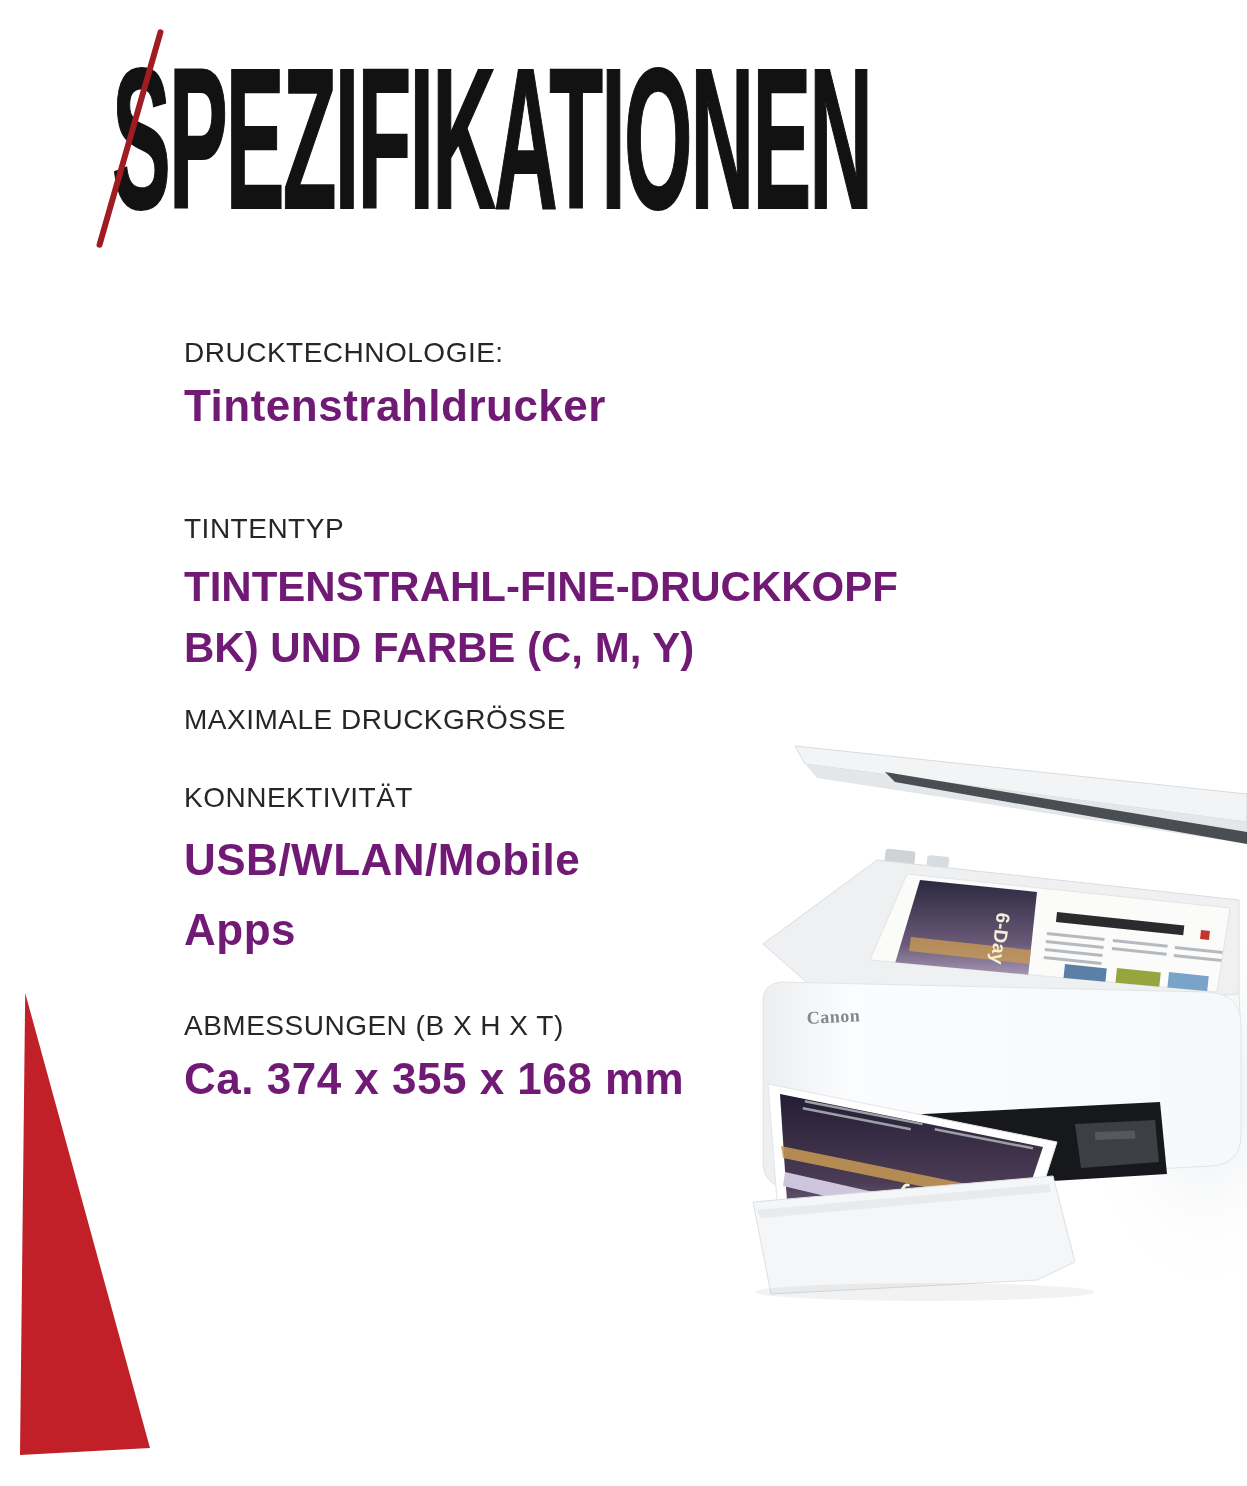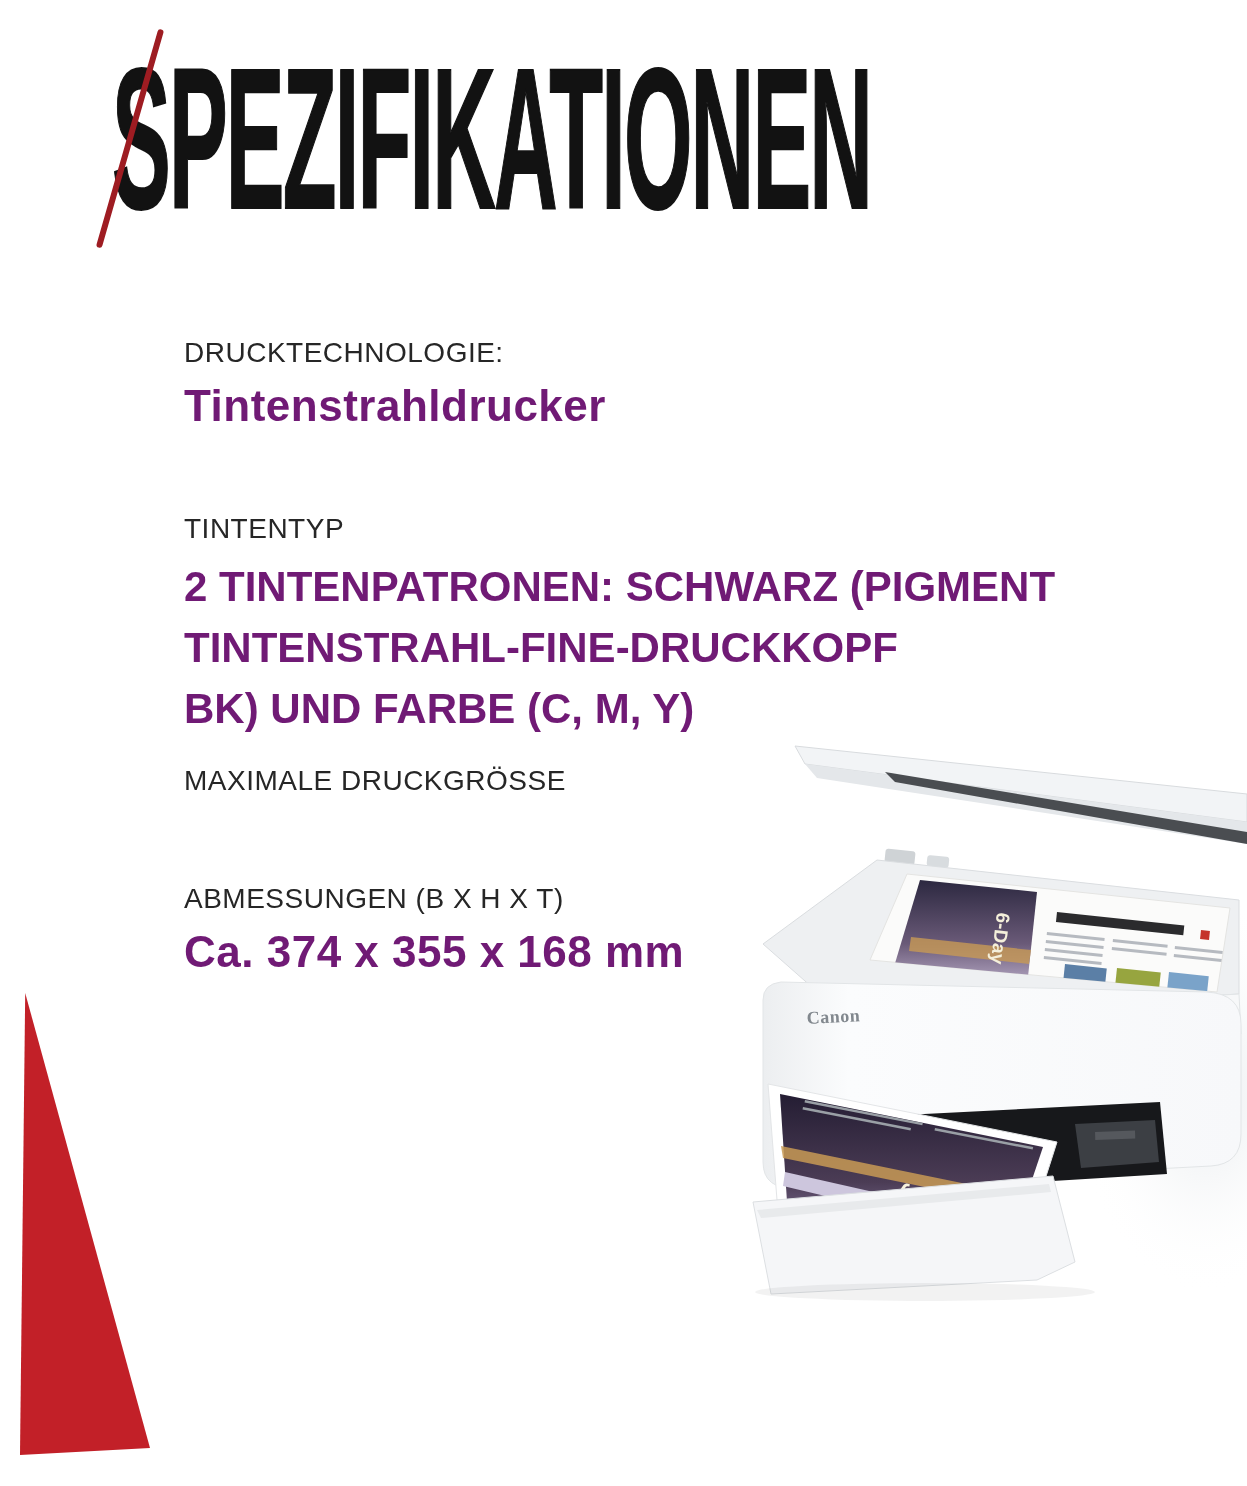--- a/index.html
+++ b/index.html
@@ -40,21 +40,21 @@
     color:#262626;margin-bottom:10px;font-weight:400;
   }
   .spec .value{
     font-weight:700;color:#701a75;white-space:nowrap;
   }
   .v-mixed{font-size:44px;line-height:52px;letter-spacing:0.5px;}
   .v-upper{font-size:42px;line-height:61px;letter-spacing:0px;}
   .v-tall{font-size:44px;line-height:70px;letter-spacing:0.5px;}
   .mb1{margin-bottom:80px;}
   .mb2{margin-bottom:25px;}
-  .mb3{margin-bottom:84px;}
+  .mb3{margin-bottom:44px;}
   .mb4{margin-bottom:44px;}
 
   
   .printer-photo{position:absolute;left:735px;top:732px;width:512px;height:575px;}
   .printer-photo svg{display:block;}
   text{font-family:"Liberation Sans", sans-serif;}
   .canon-text{font-family:"Liberation Serif", serif;font-weight:700;}
 </style>
 </head>
 <body>
@@ -66,29 +66,33 @@
 
 <div class="specs">
 
   <div class="spec mb1">
     <div class="label">DRUCKTECHNOLOGIE:</div>
     <div class="value v-mixed">Tintenstrahldrucker</div>
   </div>
 
   <div class="spec mb2">
     <div class="label">TINTENTYP</div>
-    <div class="value v-upper">2 TINTENPATRONEN: SCHWARZ (PIGMENT</div>
     <div class="value v-upper">TINTENSTRAHL-FINE-DRUCKKOPF</div>
     <div class="value v-upper">BK) UND FARBE (C, M, Y)</div>
   </div>
 
   <div class="spec mb3">
     <div class="label">MAXIMALE DRUCKGRÖSSE</div>
   </div>
 
+  <div class="spec mb4">
+    <div class="label">KONNEKTIVITÄT</div>
+    <div class="value v-tall">USB/WLAN/Mobile</div>
+    <div class="value v-tall">Apps</div>
+  </div>
 
   <div class="spec">
     <div class="label">ABMESSUNGEN (B X H X T)</div>
     <div class="value v-mixed">Ca. 374 x 355 x 168 mm</div>
   </div>
 
 </div>
 
 <div class="triangle" style="background:#c22028;"></div>
 

